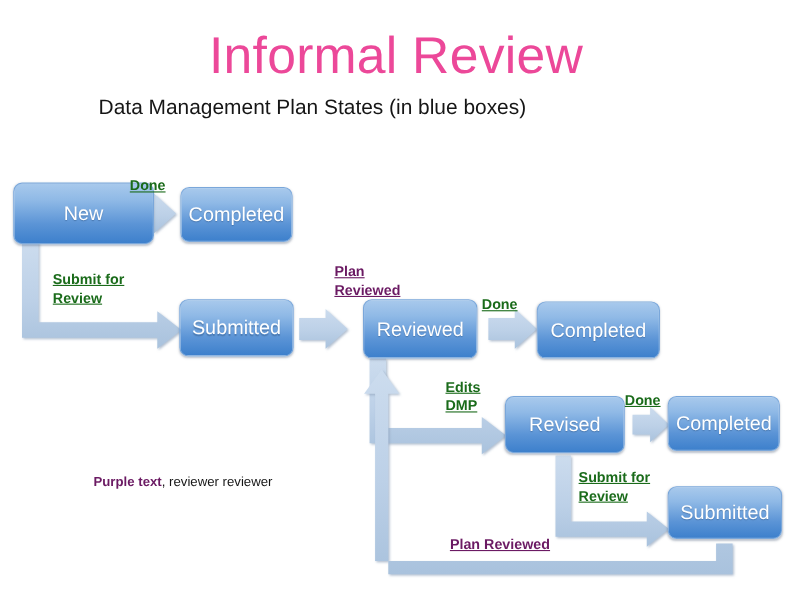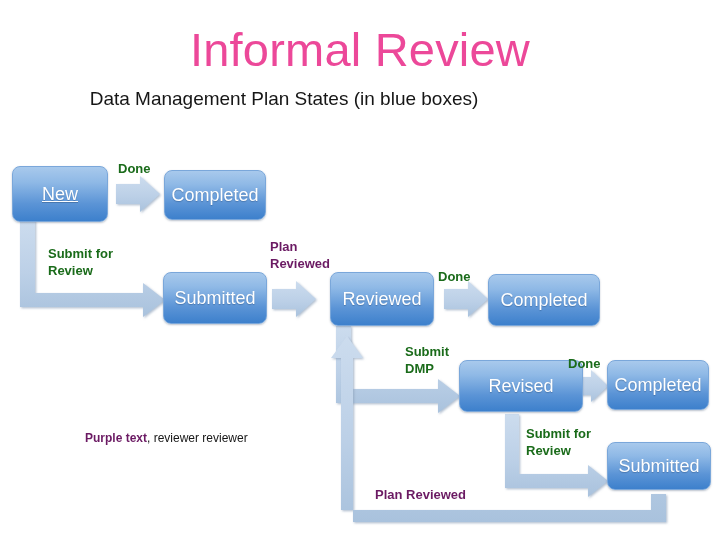--- a/index.html
+++ b/index.html
@@ -71,23 +71,24 @@
     fill: url(#agrad);
   }
 
   
   .lbl {
     position: absolute;
     font-size: 13px;
     line-height: 17px;
     font-weight: bold;
     white-space: pre;
+    text-decoration: underline;
   }
   .lbl.green  { color: #1a6b1a; }
-  .lbl.purple { color: #6b1a63; }
+  .lbl.purple { color: #6b1a63; margin-left: 34px; }
 
   
   .legend {
     position: absolute;
     left: 44px;
     top: 430px;
     font-size: 12px;
     line-height: 16px;
     color: #161616;
   }
@@ -141,41 +142,41 @@
 
     <g filter="url(#ashadow)">
       <path class="arrow-fill-grad" d="M505,414 L519,414 L519,474 L588,474 L588,465 L608,481 L588,497 L588,488 L505,488 Z"></path>
     </g>
 
     <g filter="url(#ashadow)">
       <path class="arrow-fill-grad" d="M651,494 L666,494 L666,522 L353,522 L353,358 L363,358 L347,336 L331,358 L341,358 L341,510 L651,510 Z"></path>
     </g>
   </svg>
 
-  <div class="state-box" style="left:12px;  top:166px; width:96px; height:56px;text-decoration:underline;">
+  <div class="state-box" style="left:12px;  top:166px; width:128px; height:56px;">
     <span>New</span>
   </div>
 
   <div class="state-box" style="left:164px; top:170px; width:102px; height:50px;">
     <span>Completed</span>
   </div>
 
   <div class="state-box" style="left:163px; top:272px; width:104px; height:52px;">
     <span>Submitted</span>
   </div>
 
   <div class="state-box" style="left:330px; top:272px; width:104px; height:54px;">
     <span>Reviewed</span>
   </div>
 
   <div class="state-box" style="left:488px; top:274px; width:112px; height:52px;">
     <span>Completed</span>
   </div>
 
-  <div class="state-box" style="left:459px; top:360px; width:124px; height:52px;">
+  <div class="state-box" style="left:459px; top:360px; width:109px; height:52px;">
     <span>Revised</span>
   </div>
 
   <div class="state-box" style="left:607px; top:360px; width:102px; height:50px;">
     <span>Completed</span>
   </div>
 
   <div class="state-box" style="left:607px; top:442px; width:104px; height:48px;">
     <span>Submitted</span>
   </div>
@@ -183,21 +184,21 @@
   <div class="lbl green" style="left:118px; top:160px;">Done</div>
 
   <div class="lbl green" style="left:48px; top:245px;">Submit for
 Review</div>
 
   <div class="lbl purple" style="left:270px; top:238px;">Plan
 Reviewed</div>
 
   <div class="lbl green" style="left:438px; top:268px;">Done</div>
 
-  <div class="lbl green" style="left:405px; top:343px;">Submit
+  <div class="lbl green" style="left:405px; top:343px;">Edits
 DMP</div>
 
   <div class="lbl green" style="left:568px; top:355px;">Done</div>
 
   <div class="lbl green" style="left:526px; top:425px;">Submit for
 Review</div>
 
   <div class="lbl purple" style="left:375px; top:486px;">Plan Reviewed</div>
 
   <div class="legend">

